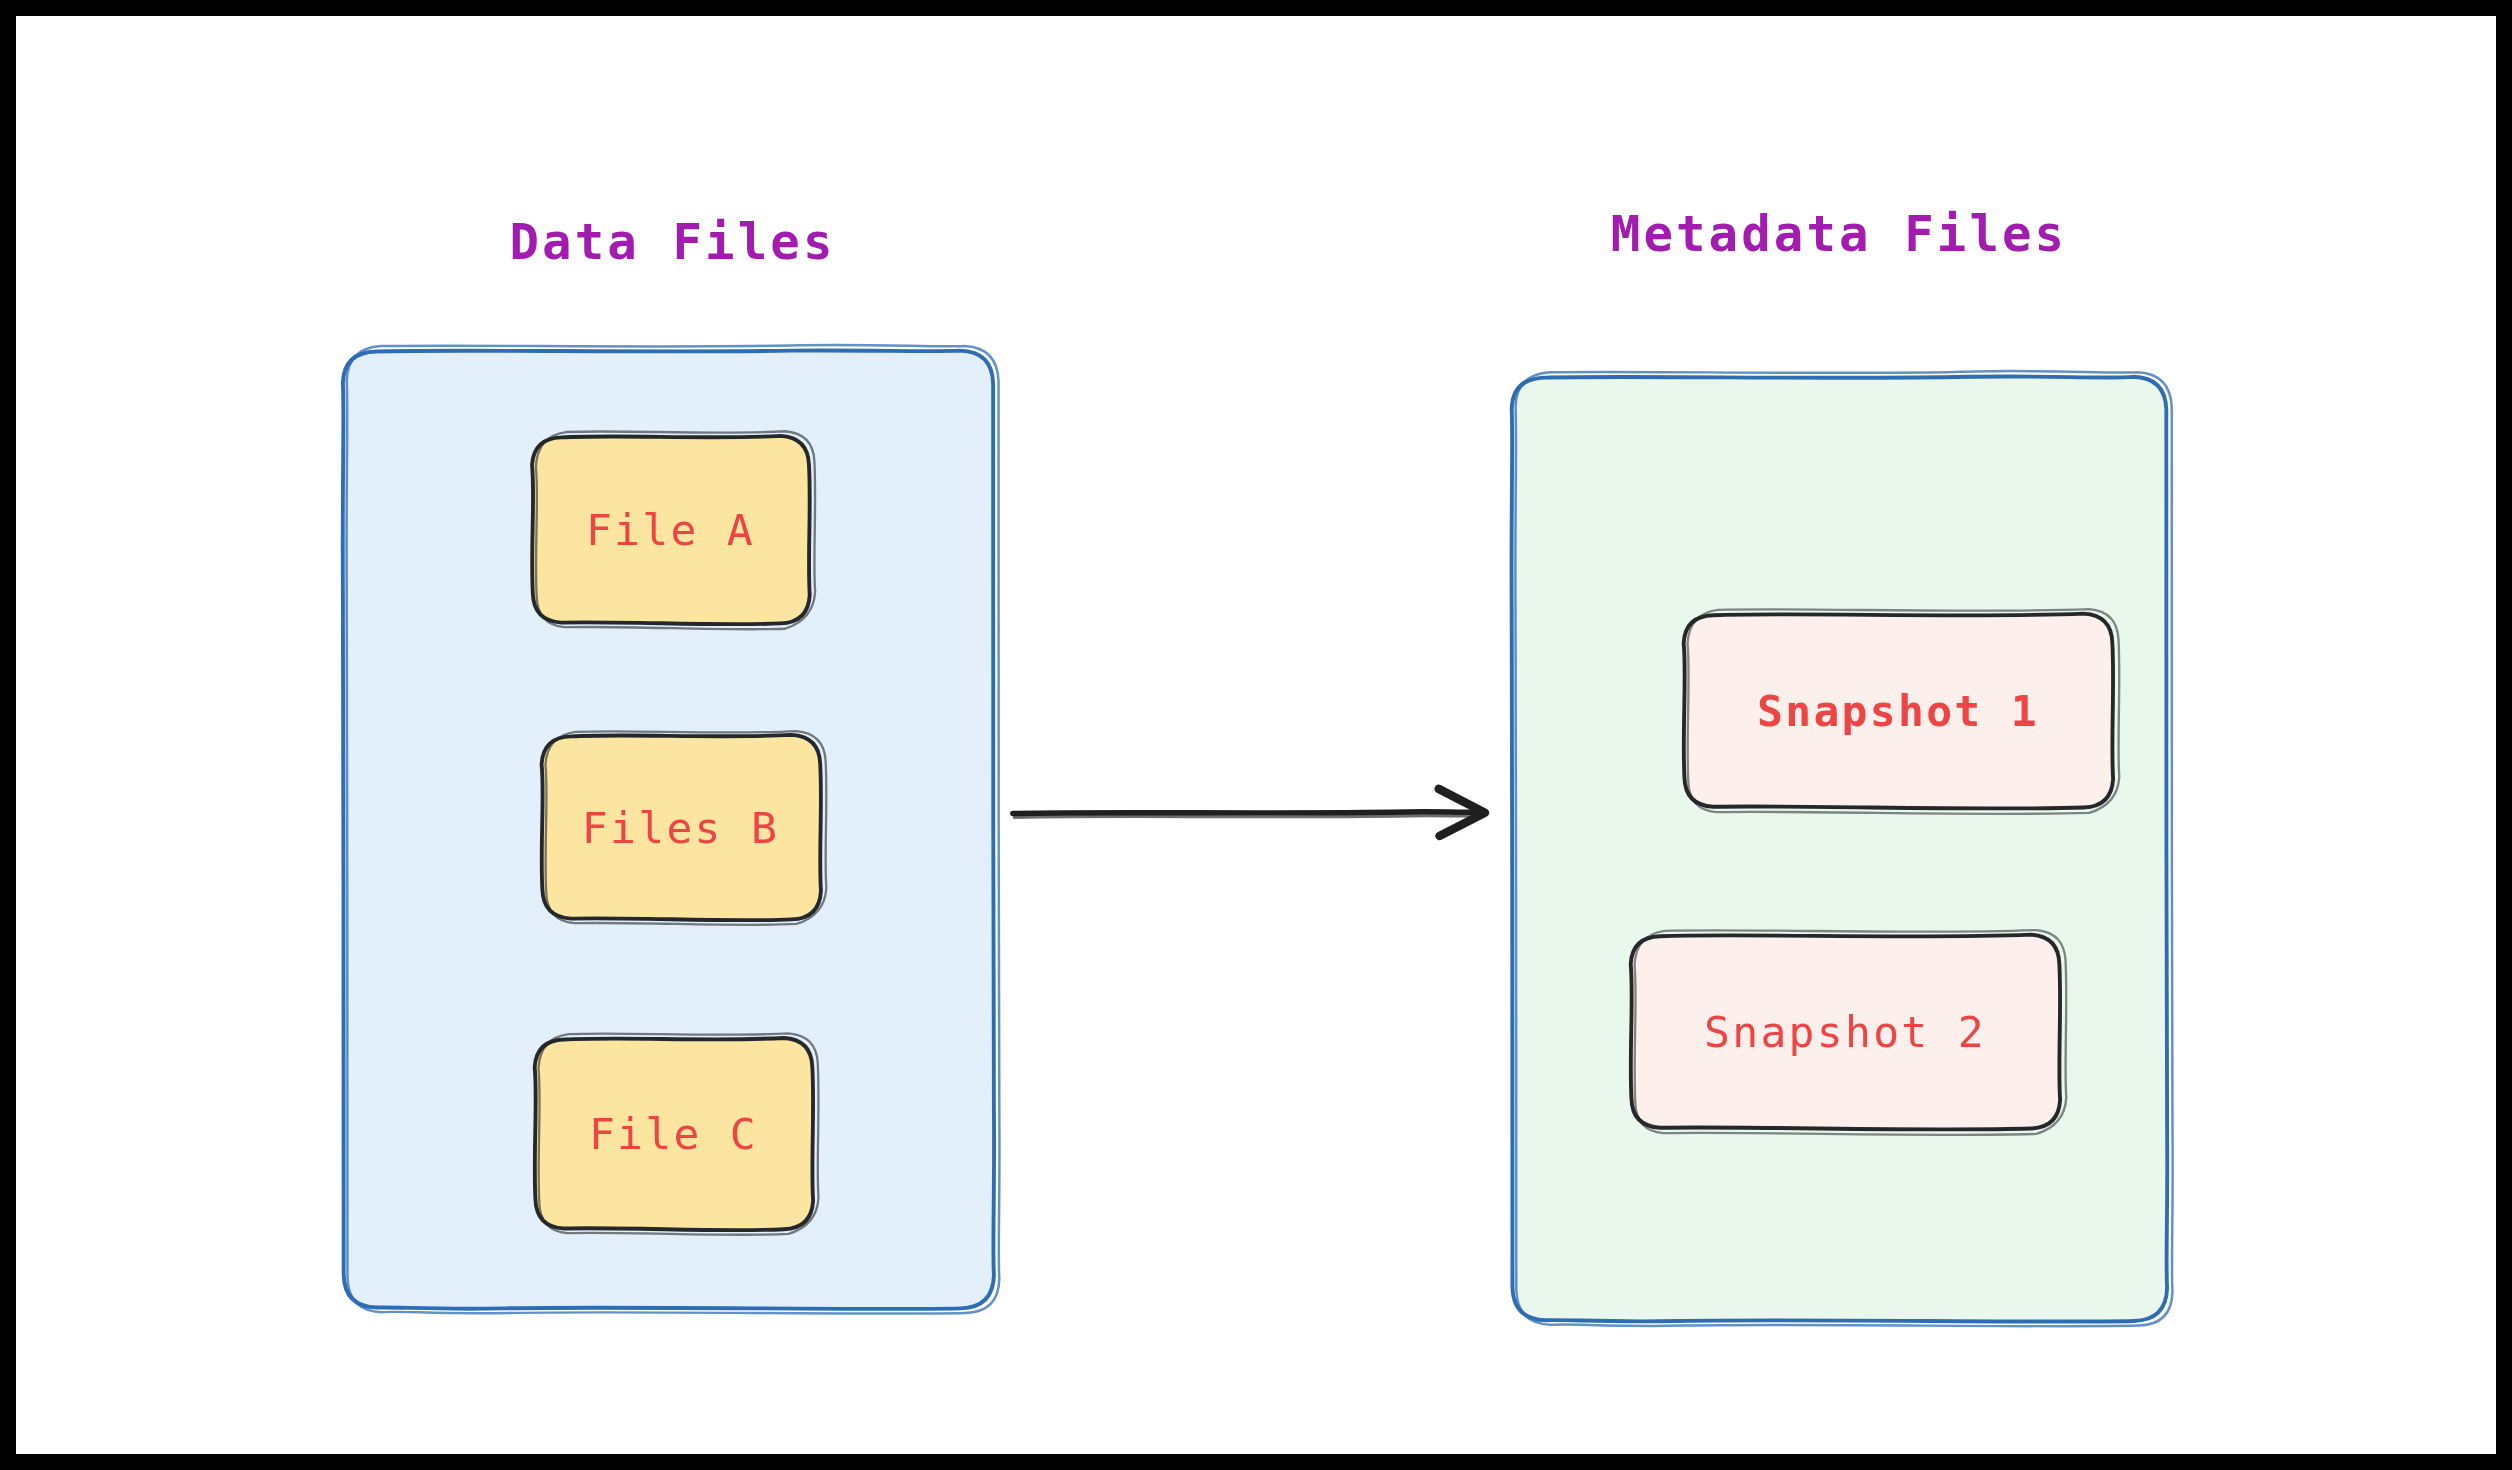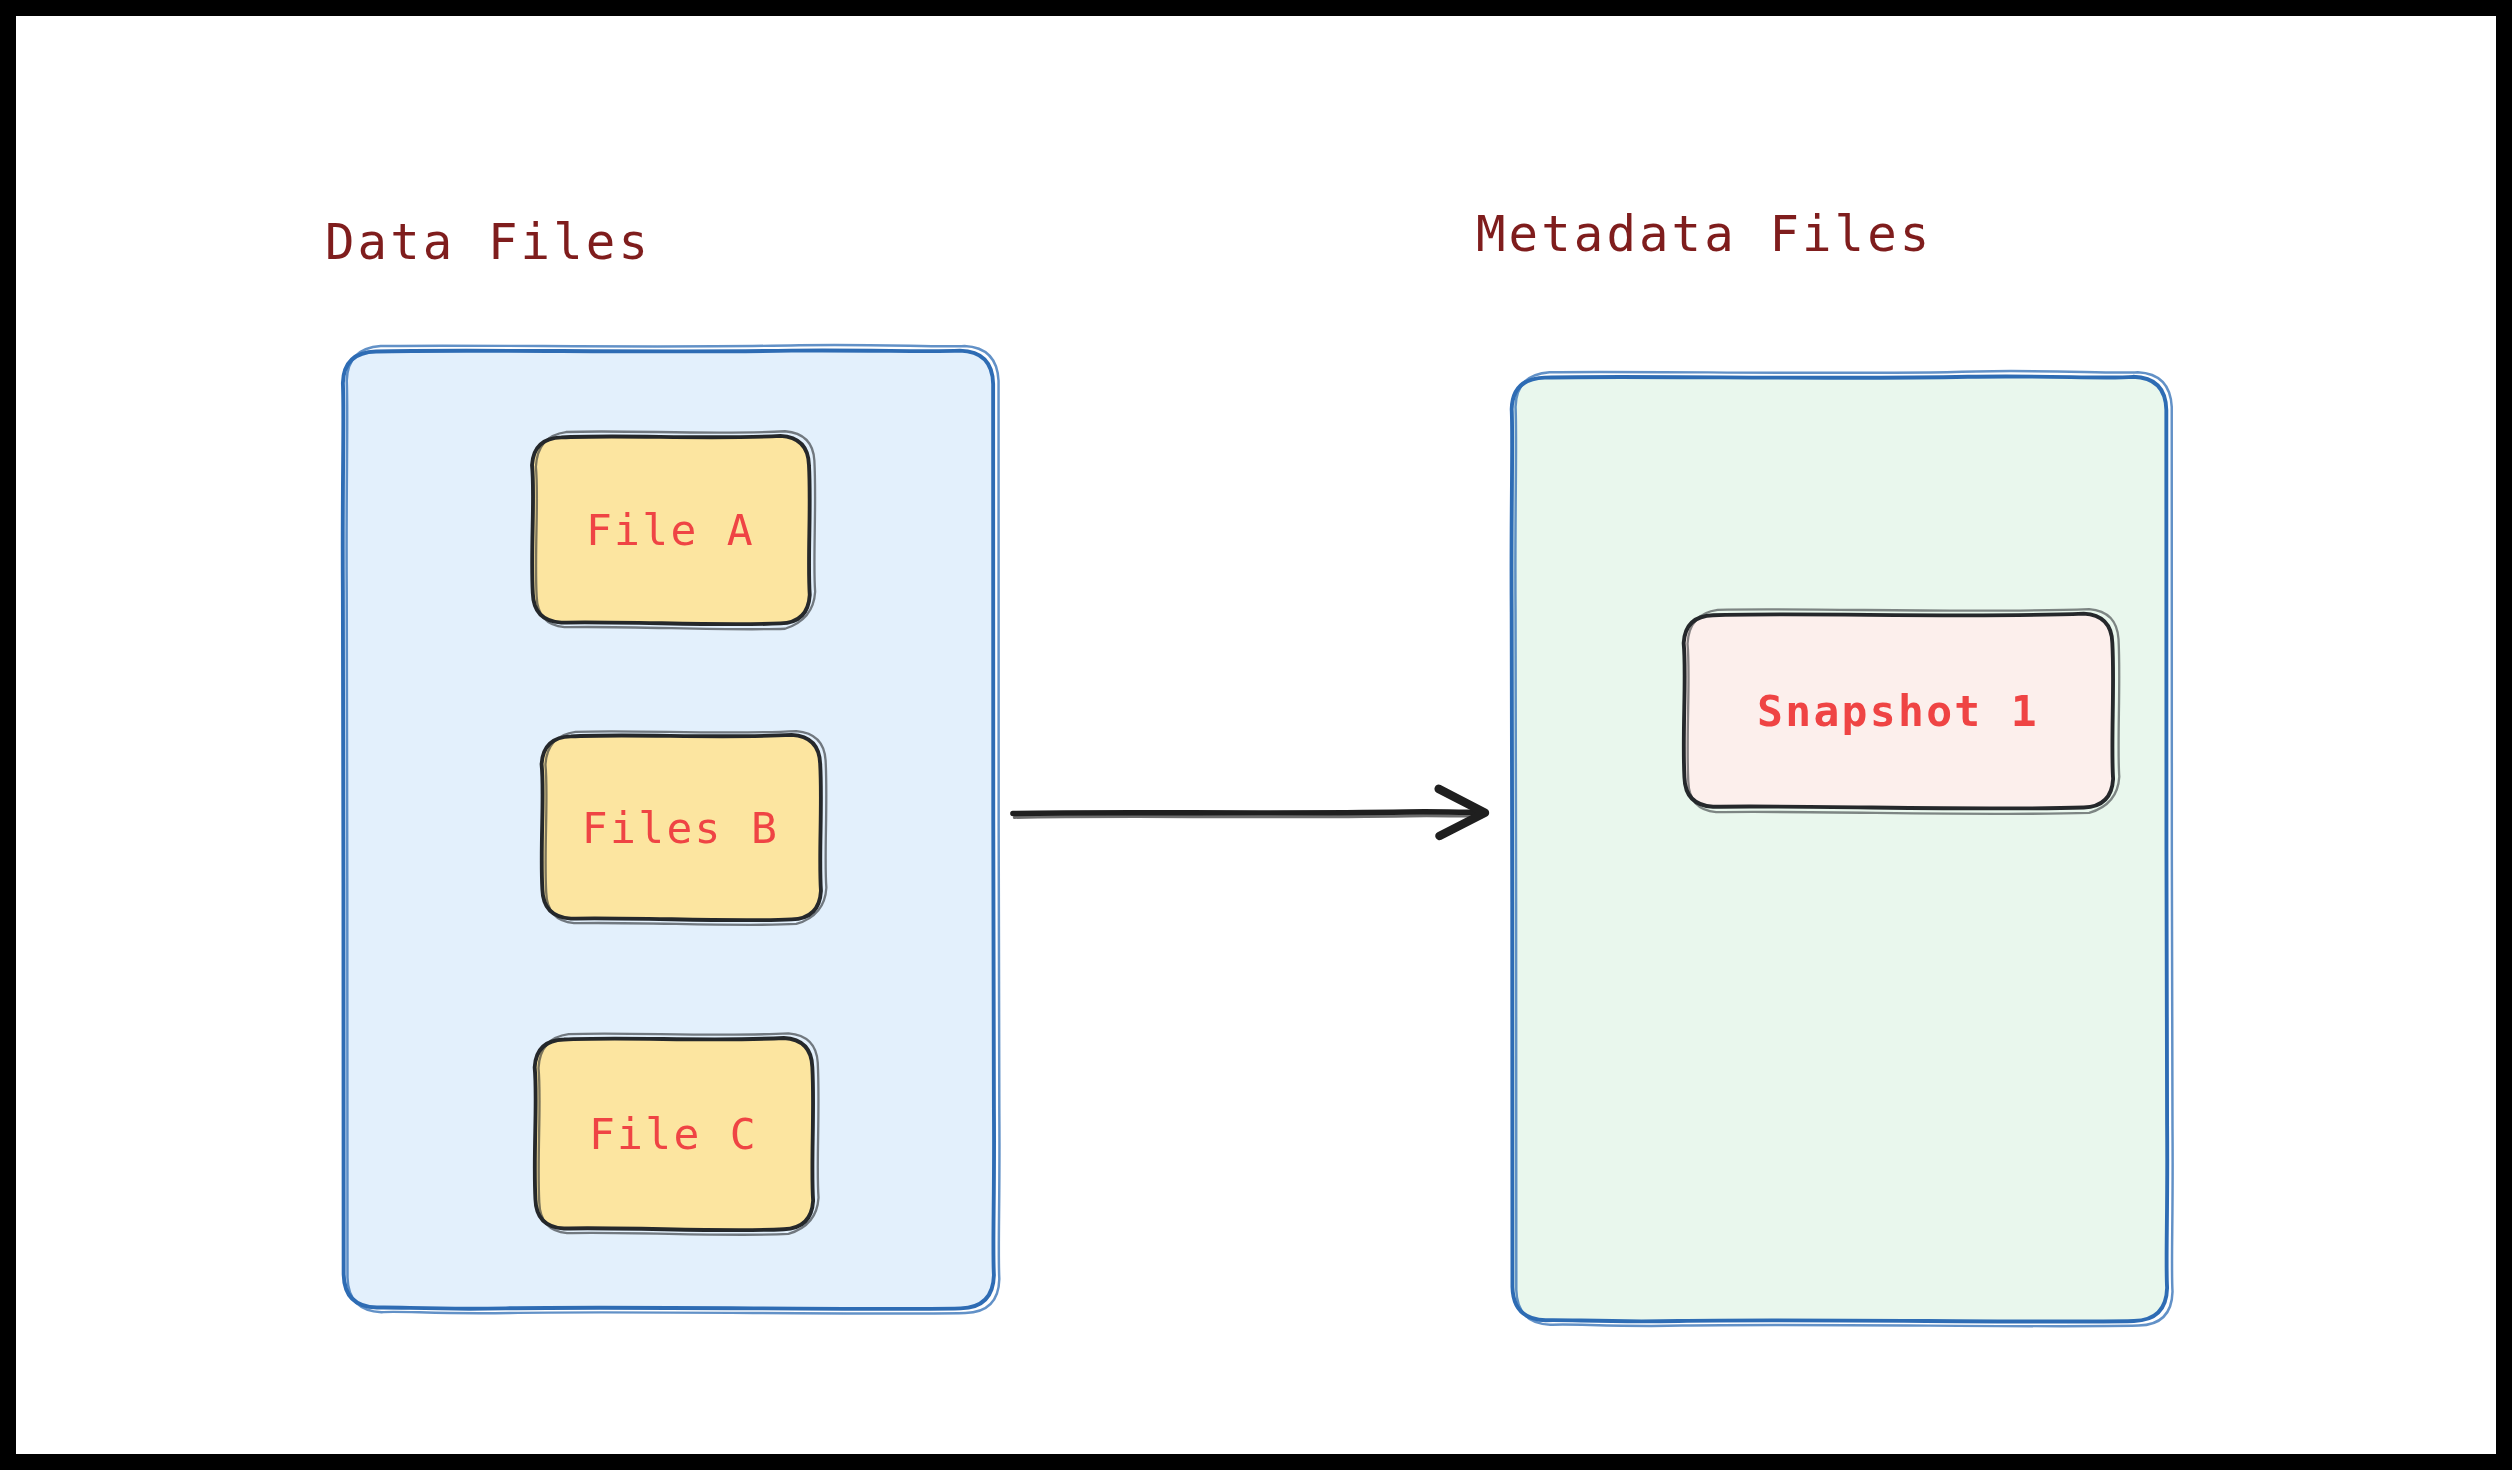--- a/index.html
+++ b/index.html
@@ -34,25 +34,25 @@
     height: 1438px;
     background: #ffffff;
     overflow: hidden;
   }
 
   
   .group-title {
     position: absolute;
     font-family: "DejaVu Sans Mono", "Liberation Mono", monospace;
     font-size: 49px;
-    font-weight: 400;
+    font-weight: 700;
     letter-spacing: 3.1px;
-    color: #7f1d1d;
+    color: #a21caf;
     white-space: nowrap;
-    text-align: left;
+    text-align: center;
   }
   #title-data-files {
     left: 309px;
     top: 198px;
     width: 695px;
   }
   #title-metadata-files {
     left: 1460px;
     top: 190px;
     width: 726px;
@@ -286,16 +286,31 @@
                  C 400 274, 185 267, 58 269 Q 22 267, 21 231
                  C 18 172, 24 98, 20 57 Q 22 22, 58 21 Z" fill="none" stroke="#25282b" stroke-width="5" stroke-linecap="round" stroke-linejoin="round"></path>
         <path d="M 64 14 C 178 11, 396 19, 545 13 Q 581 16, 583 52
                  C 586 110, 581 188, 584 230 Q 582 266, 545 277
                  C 406 281, 190 274, 62 276 Q 27 273, 26 236
                  C 23 175, 29 100, 25 58 Q 27 19, 64 14 Z" fill="none" stroke="#25282b" stroke-width="3" stroke-linecap="round" stroke-linejoin="round" opacity="0.55"></path>
       </svg>
       <div class="node-label">Snapshot 1</div>
     </div>
 
+    <div class="node" id="node-snapshot-2">
+      <svg class="node-svg" width="460" height="224" viewBox="0 0 595 290">
+        <path d="M 58 21 L 538 19 Q 574 21 575 57 L 576 233 Q 574 269 538 270
+                 L 58 269 Q 22 267 21 231 L 20 57 Q 22 22 58 21 Z" fill="#fcefec" stroke="none"></path>
+        <path d="M 58 21 C 170 17, 390 25, 538 19 Q 574 21, 575 57
+                 C 578 112, 573 188, 576 233 Q 574 269, 538 270
+                 C 400 274, 185 267, 58 269 Q 22 267, 21 231
+                 C 18 172, 24 98, 20 57 Q 22 22, 58 21 Z" fill="none" stroke="#25282b" stroke-width="5" stroke-linecap="round" stroke-linejoin="round"></path>
+        <path d="M 64 14 C 178 11, 396 19, 545 13 Q 581 16, 583 52
+                 C 586 110, 581 188, 584 230 Q 582 266, 545 277
+                 C 406 281, 190 274, 62 276 Q 27 273, 26 236
+                 C 23 175, 29 100, 25 58 Q 27 19, 64 14 Z" fill="none" stroke="#25282b" stroke-width="3" stroke-linecap="round" stroke-linejoin="round" opacity="0.55"></path>
+      </svg>
+      <div class="node-label">Snapshot 2</div>
+    </div>
 
   </div>
 </div>
 
 
 </body></html>

